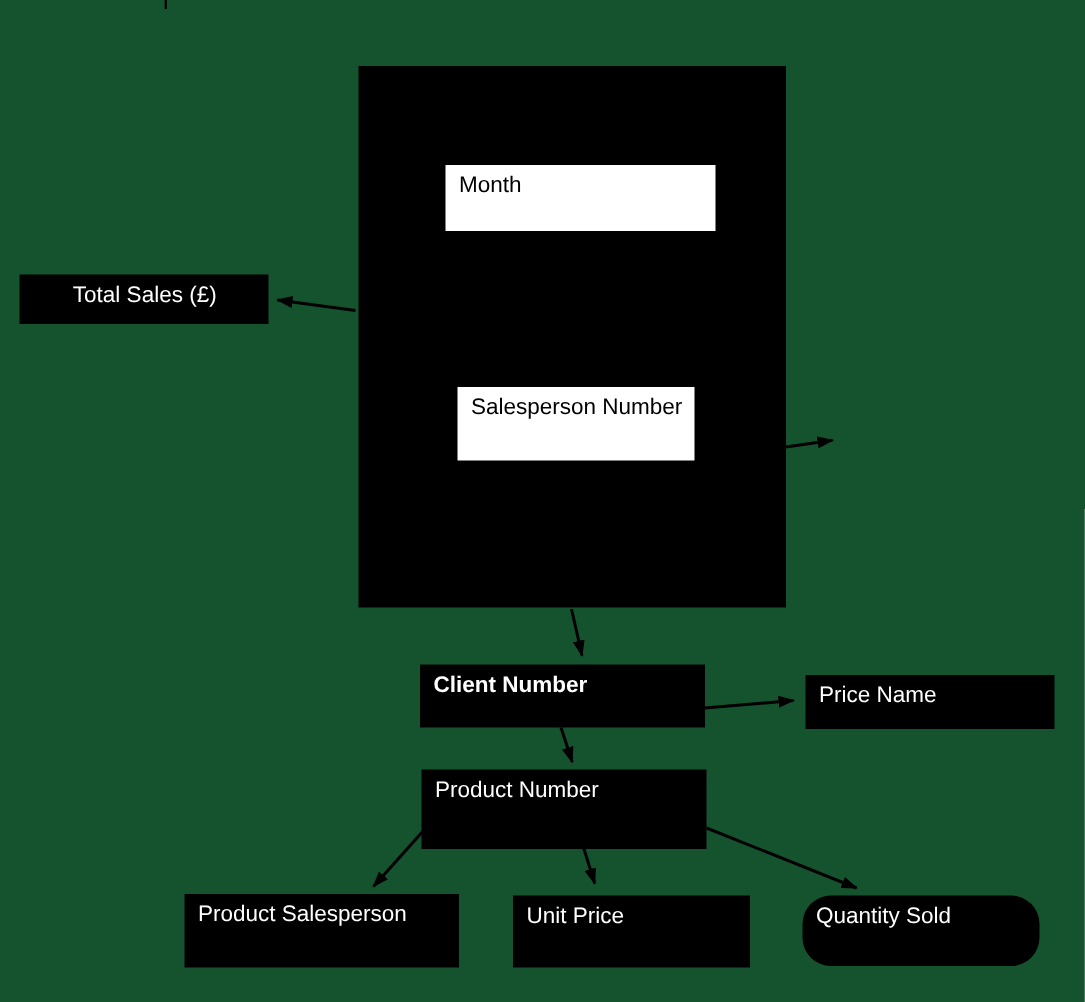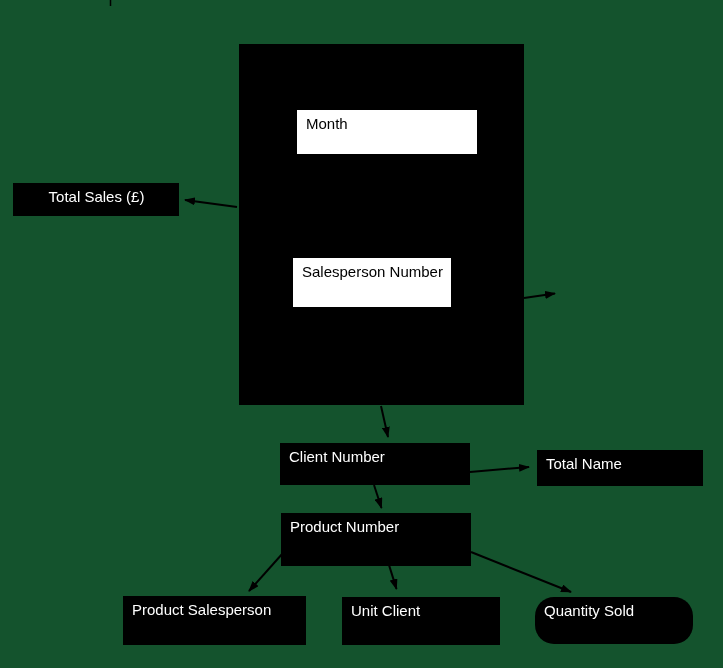--- a/index.html
+++ b/index.html
@@ -6,24 +6,24 @@
   body{background:#fff;font-family:"Liberation Sans",sans-serif;}
   .stage{position:relative;width:723px;height:668px;background:#14532d;overflow:hidden;}
   .node{position:absolute;box-sizing:border-box;}
   .node.black{background:#000;color:#fff;}
   .node.white{background:#fff;color:#000;}
   .node .lbl{display:block;padding:5px 8px 0 9px;font-size:15px;line-height:18px;white-space:nowrap;}
   .arrows{position:absolute;left:0;top:0;width:723px;height:668px;pointer-events:none;}
 
   .n-main  {left:239px; top:44px;  width:285px; height:361px;}
   .n-month {left:297px; top:110px; width:180px; height:44px;}
-  .n-spnum {left:293px; top:258px; width:158px; height:49px;}
+  .n-spnum {left:305px; top:258px; width:158px; height:49px;}
   .n-total {left:13px;  top:183px; width:166px; height:33px;text-align:center;}
   .n-spname{left:560px; top:263px; width:156px; height:51px;}
-  .n-clnum {left:280px; top:443px; width:190px; height:42px;}
+  .n-clnum {left:280px; top:443px; width:190px; height:42px;font-weight:bold;}
   .n-clname{left:537px; top:450px; width:166px; height:36px;}
   .n-prnum {left:281px; top:513px; width:190px; height:53px;}
   .n-prdesc{left:123px; top:596px; width:183px; height:49px;}
   .n-uprice{left:342px; top:597px; width:158px; height:48px;}
   .n-qsold {left:535px; top:597px; width:158px; height:47px;border-radius:19px;}
 </style>
 </head>
 <body>
 
 <div class="stage">
@@ -41,33 +41,33 @@
   <div class="node black n-total">
     <span class="lbl">Total Sales (£)</span>
   </div>
 
 
   <div class="node black n-clnum">
     <span class="lbl">Client Number</span>
   </div>
 
   <div class="node black n-clname">
-    <span class="lbl">Total Name</span>
+    <span class="lbl">Price Name</span>
   </div>
 
   <div class="node black n-prnum">
     <span class="lbl">Product Number</span>
   </div>
 
   <div class="node black n-prdesc">
     <span class="lbl">Product Salesperson</span>
   </div>
 
   <div class="node black n-uprice">
-    <span class="lbl">Unit Client</span>
+    <span class="lbl">Unit Price</span>
   </div>
 
   <div class="node black n-qsold">
     <span class="lbl">Quantity Sold</span>
   </div>
 
   <svg class="arrows" viewBox="0 0 723 668" xmlns="http://www.w3.org/2000/svg">
     <defs>
       <marker id="ah" viewBox="0 0 11 8" refX="10" refY="4" markerWidth="11" markerHeight="8" markerUnits="userSpaceOnUse" orient="auto">
         <path d="M0,0 L11,4 L0,8 Z" fill="#000"></path>

